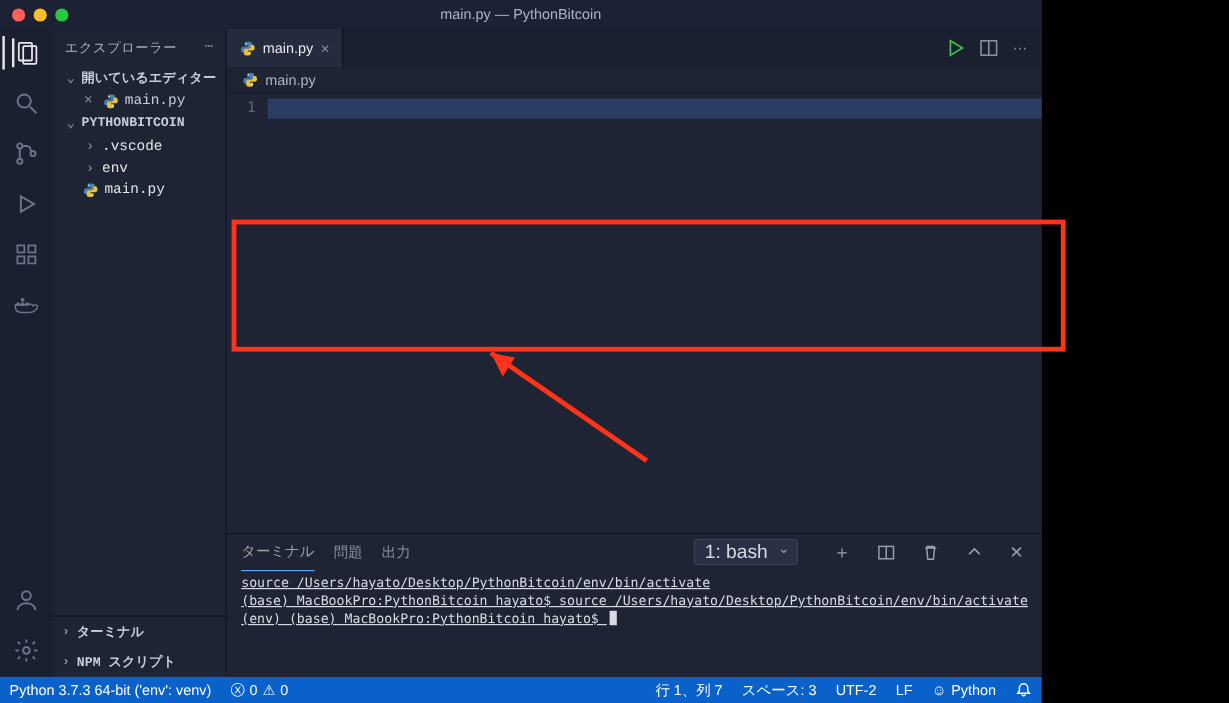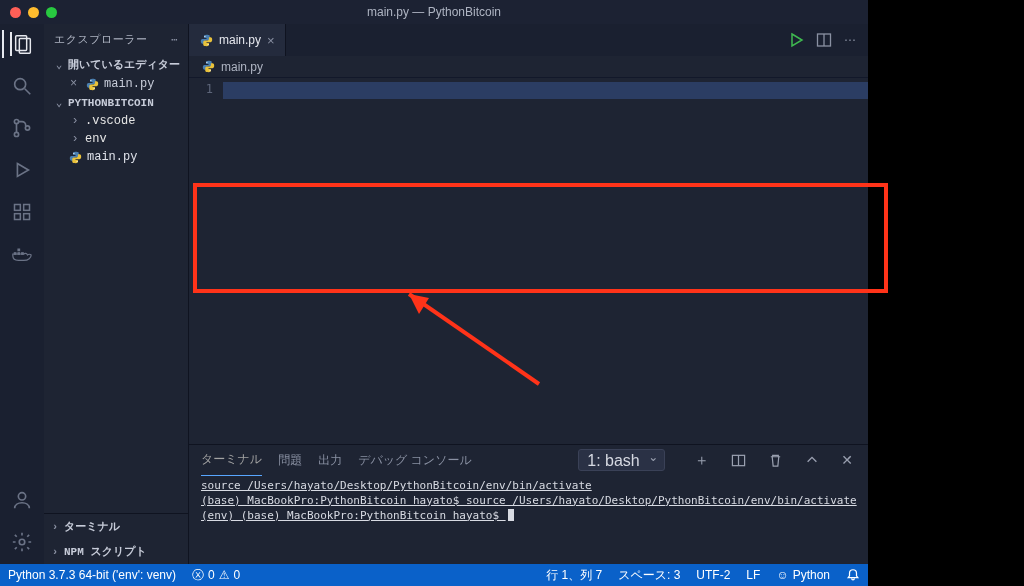--- a/index.html
+++ b/index.html
@@ -247,21 +247,20 @@
         <div class="codeline">
           <div class="selline"></div>
         </div>
       </div>
 
       <div class="panel">
         <div class="ptabs">
           <div class="ptab active">ターミナル</div>
           <div class="ptab">問題</div>
           <div class="ptab">出力</div>
-          <div class="ptab">デバッグ コンソール</div>
           <div class="grow"></div>
           <div class="psel-wrap">
             <select class="psel">
               <option>1: bash</option>
             </select>
           </div>
           <span class="picon" style="margin-left:10px;font-size:15px">＋</span>
           <span class="picon">
             <svg viewBox="0 0 16 16" width="15" height="15" fill="none" stroke="currentColor" stroke-width="1.3">
                 <rect x="1.5" y="2.5" width="13" height="11"></rect>

